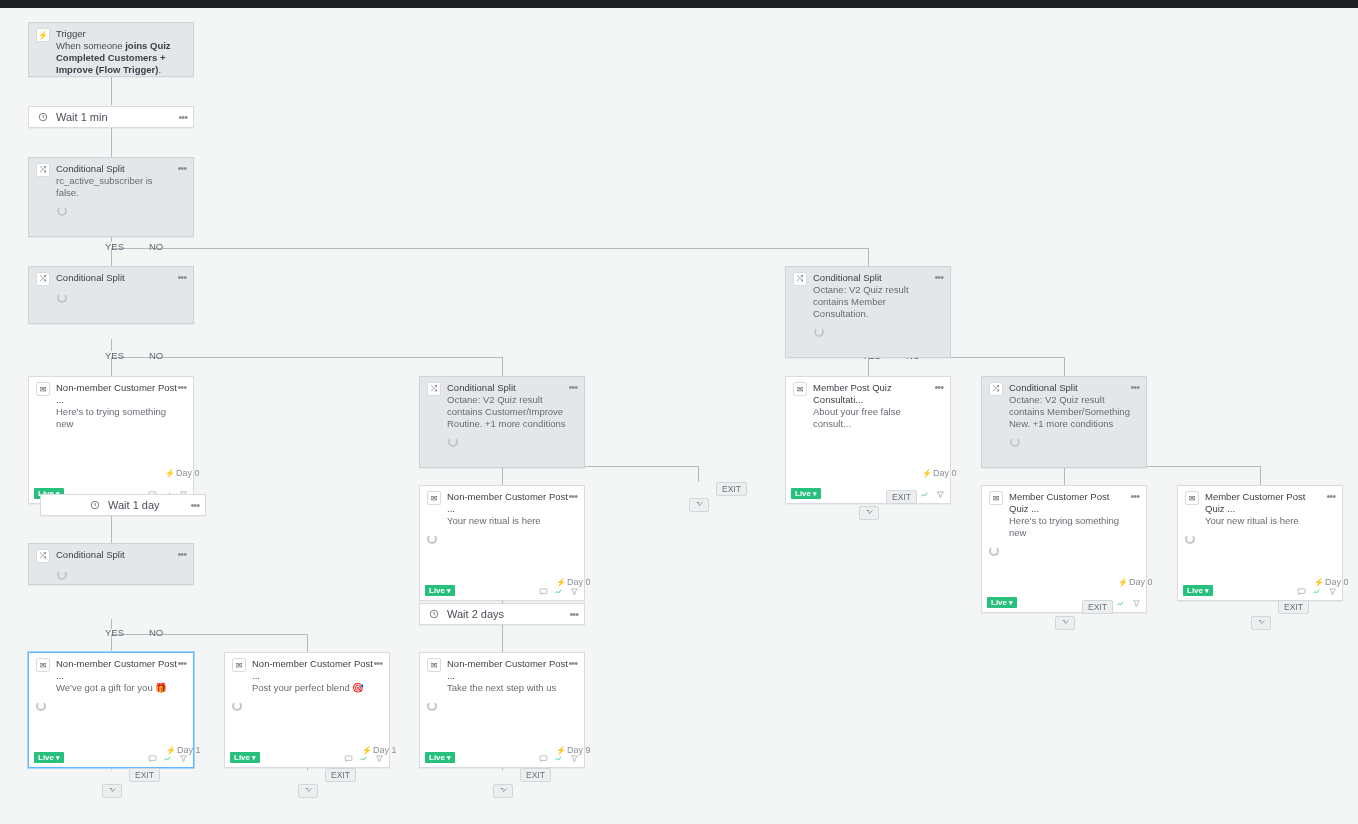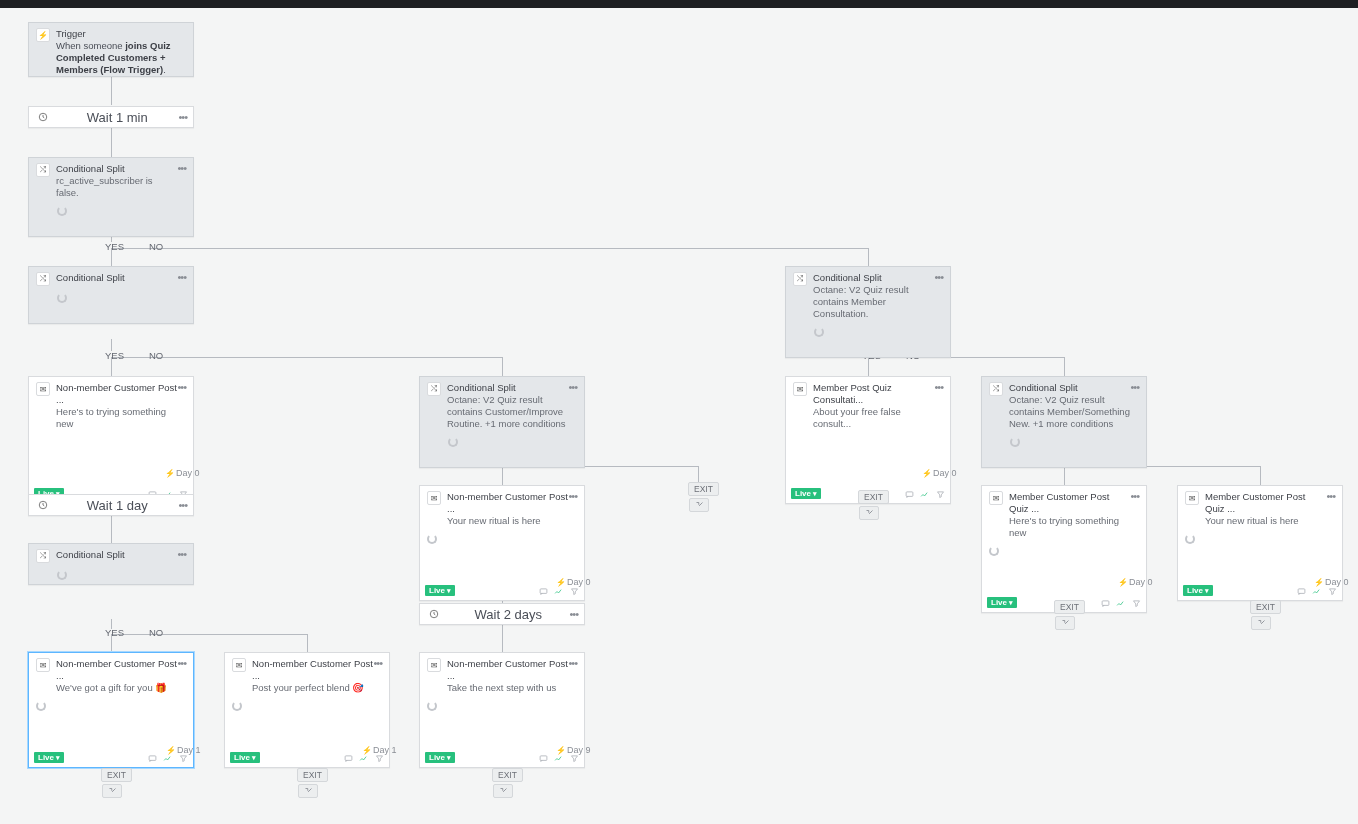--- a/index.html
+++ b/index.html
@@ -161,41 +161,42 @@
 }
 
 .exit-pill {
   position: absolute;
   background: #eceeef;
   border: 1px solid #d4d7da;
   border-radius: 2px;
   font-size: 8.5px;
   color: #6d7178;
   padding: 1px 5px;
+  margin-left: 28px;
 }
 .split-pill {
   position: absolute;
   width: 20px;
   height: 14px;
   background: #eceeef;
   border: 1px solid #d4d7da;
   border-radius: 2px;
   display: inline-flex;
   align-items: center;
   justify-content: center;
 }
 .split-pill svg { width:9px; height:9px; color:#7a7e85; }
 
 
 .trigger-bold { font-weight:600; color:#3c3f46; }
 
 
 .wait .card-icon { margin: 3px 6px 3px 7px; border:none; background:transparent; }
 .wait .card-icon svg { width:10px; height:10px; }
-.wait-text { font-size:13px; color:#4a4e57; flex:1;text-align:center; }
+.wait-text { font-size:11px; color:#4a4e57; flex:1; }
 .wait .card-menu { margin-right:6px; }
 
 
 .email-body {
   height: 52px;
   padding: 4px 7px;
 }
 .split-body {
   height: 34px;
   padding: 4px 7px 4px 28px;
@@ -286,21 +287,21 @@
 <div class="yn-label" style="left:1102px; top:451px;">NO</div>
 
 <div class="yn-label" style="left:105px; top:619px;">YES</div>
 <div class="yn-label" style="left:149px; top:619px;">NO</div>
 
 <div class="card trigger" style="left:28px; top:14px; height:55px;">
   <div class="card-head">
     <span class="card-icon">⚡</span>
     <div class="card-text">
       <div class="card-title">Trigger</div>
-      <span>When someone </span><span class="trigger-bold">joins Quiz Completed Customers + Members (Flow Trigger)</span><span>.</span>
+      <span>When someone </span><span class="trigger-bold">joins Quiz Completed Customers + Improve (Flow Trigger)</span><span>.</span>
     </div>
   </div>
 </div>
 
 <div class="card wait" style="left:28px; top:98px;">
   <span class="card-icon">
         <svg viewBox="0 0 24 24" fill="none" stroke="#666" stroke-width="2">
           <circle cx="12" cy="12" r="9"></circle>
           <path d="M12 7v5l3 2"></path>
         </svg>
@@ -417,21 +418,21 @@
     <span class="card-icon">⤭</span>
     <div class="card-text">
       <div class="card-title">Conditional Split</div>
       <div class="card-subtitle">Octane: V2 Quiz result contains Member/Something New. +1 more conditions</div>
     </div>
     <span class="card-menu">•••</span>
   </div>
   <div class="split-body"><span class="spinner"></span></div>
 </div>
 
-<div class="card wait" style="left:28px; top:486px;">
+<div class="card wait" style="left:40px; top:486px;padding-left:40px;">
   <span class="card-icon">
         <svg viewBox="0 0 24 24" fill="none" stroke="#666" stroke-width="2">
           <circle cx="12" cy="12" r="9"></circle>
           <path d="M12 7v5l3 2"></path>
         </svg>
       </span>
   <span class="wait-text">Wait 1 day</span>
   <span class="card-menu">•••</span>
 </div>
 

